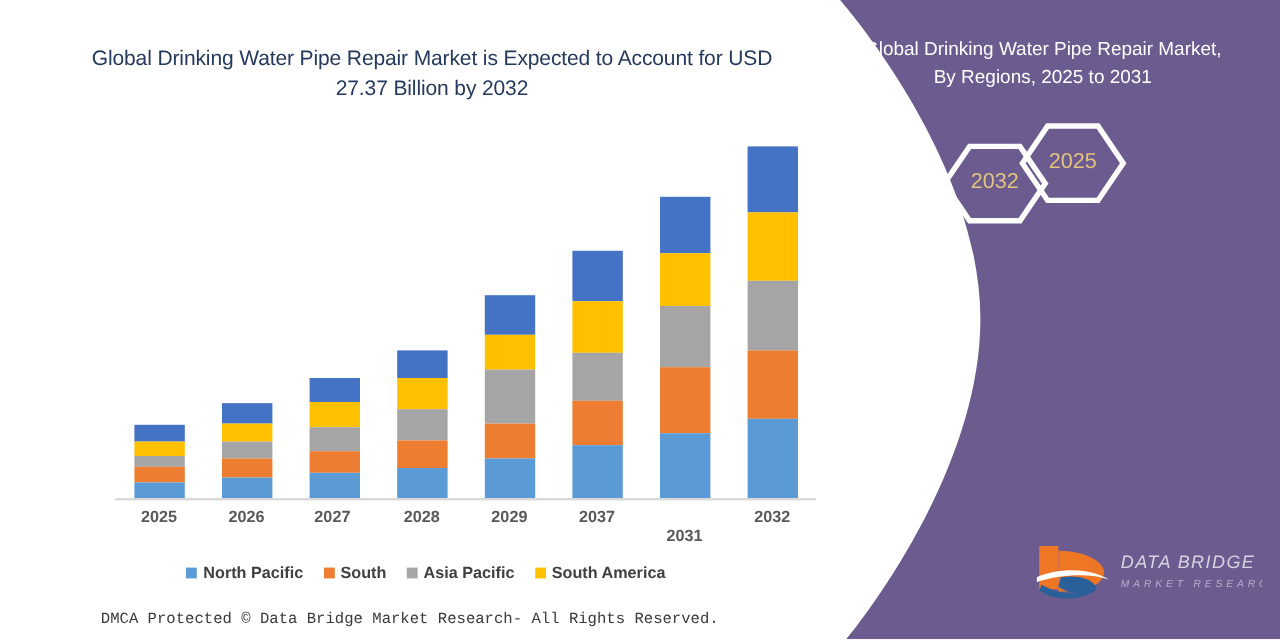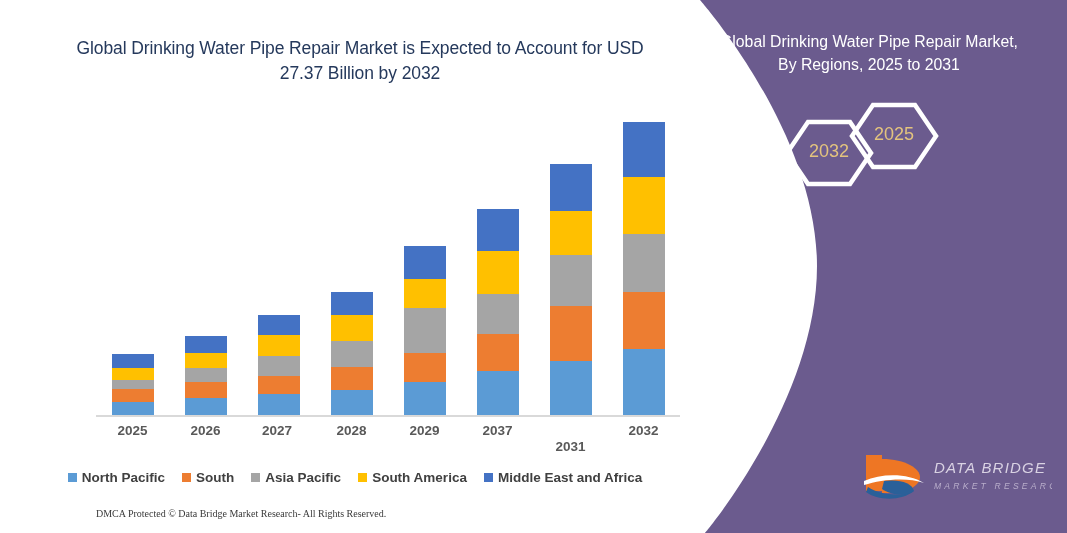--- a/index.html
+++ b/index.html
@@ -41,23 +41,23 @@
   #legend {
     position: absolute; left: 0; top: 470px; width: 710px;
     display: flex; justify-content: center; align-items: center; gap: 17px;
   }
   .legend-item { display: flex; align-items: center; gap: 5px; }
   .legend-swatch { width: 9px; height: 9px; display: block; }
   .legend-text { font-size: 13.5px; font-weight: bold; color: #404040; white-space: nowrap; }
 
   
   #footer-left {
-    position: absolute; left: 96px; top: 508px;
-    font-size: 10px; color: #3a3a3a;
-    font-family: Liberation Serif, serif;
+    position: absolute; left: 84px; top: 508px;
+    font-size: 13px; color: #3a3a3a;
+    font-family: Liberation Mono, monospace;
     white-space: nowrap;
   }
   #footer-right {
     position: absolute; left: 402px; top: 508px;
     font-size: 8.6px; color: #3a3a3a;
     font-family: "Liberation Serif", serif;
     white-space: nowrap;
   }
 
   
@@ -171,24 +171,20 @@
           <span class="legend-swatch" style="background: rgb(237, 125, 49);"></span>
           <span class="legend-text">South</span>
         </div>
         <div class="legend-item">
           <span class="legend-swatch" style="background: rgb(165, 165, 165);"></span>
           <span class="legend-text">Asia Pacific</span>
         </div>
         <div class="legend-item">
           <span class="legend-swatch" style="background: rgb(255, 192, 0);"></span>
           <span class="legend-text">South America</span>
-        </div>
-        <div class="legend-item">
-          <span class="legend-swatch" style="background: rgb(68, 114, 196);"></span>
-          <span class="legend-text">Middle East and Africa</span>
         </div>
       </div>
 
     <div id="footer-left">DMCA Protected © Data Bridge Market Research-  All Rights Reserved.</div>
   </div>
 
   <div id="purple-panel">
     <svg id="purple-svg" width="400" height="533" viewBox="0 0 400 533">
       <path id="purple-shape" d="M 33 0 L 400 0 L 400 533 L 38 533 C 38 533 150 400 150 266 C 150 132 33 0 33 0 Z" fill="#6b5b8e"></path>
     </svg>

